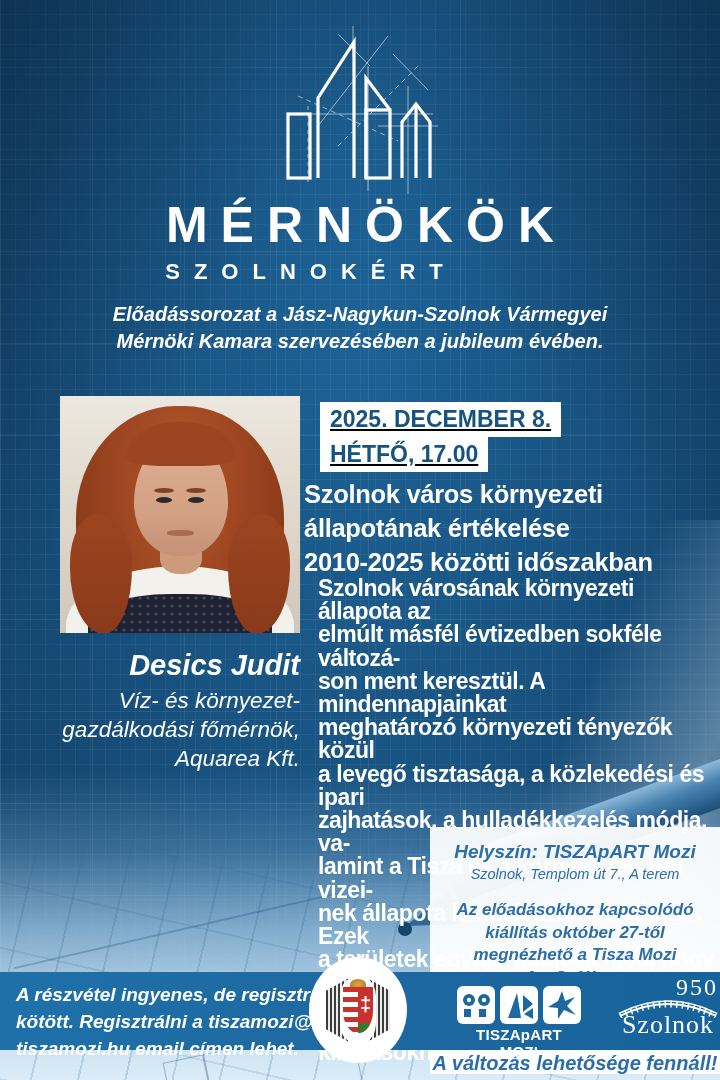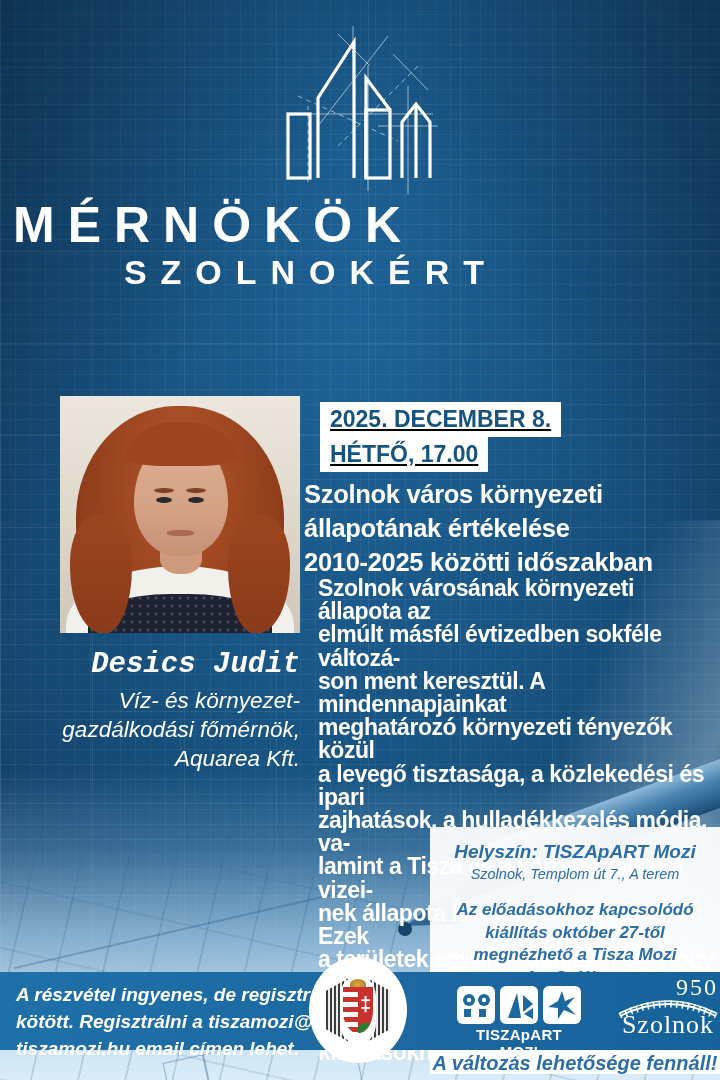--- a/index.html
+++ b/index.html
@@ -36,24 +36,24 @@
   .pencil-body{left:452px;top:858px;width:300px;height:46px;border-radius:6px;
     background:linear-gradient(180deg,#8db8d8 0%,#4b84b0 40%,#295f8c 80%,#1d4c74 100%);
     transform:rotate(-20deg);transform-origin:left center;}
   .pencil-tip{left:404px;top:900px;width:0;height:0;
     border-right:52px solid #2e6694;border-top:17px solid transparent;border-bottom:17px solid transparent;
     transform:rotate(-20deg);}
   .pencil-point{left:398px;top:922px;width:14px;height:14px;border-radius:50%;background:#16436b;}
 
   
   .logo-svg{left:278px;top:26px;}
-  .brand-title{left:0;top:199px;width:720px;text-align:left;color:#fff;
+  .brand-title{left:0;top:199px;width:720px;text-align:center;color:#fff;
     font-size:50px;font-weight:bold;letter-spacing:13px;text-indent:13px;line-height:52px;}
   .brand-sub{left:0;top:256px;width:608px;text-align:center;color:#fff;
-    font-size:34px;font-weight:bold;letter-spacing:14px;text-indent:14px;line-height:32px;}
+    font-size:22px;font-weight:bold;letter-spacing:14px;text-indent:14px;line-height:32px;}
   .series-lead{left:0;top:301px;width:720px;text-align:center;color:#fff;
     font-size:20px;font-weight:bold;font-style:italic;line-height:27px;white-space:pre-line;}
 
   
   .photo{left:60px;top:396px;width:240px;height:237px;overflow:hidden;
     background:linear-gradient(180deg,#ece8df 0%,#ddd6c9 55%,#cfc8ba 100%);}
   .photo *{position:absolute;}
   .hair{left:16px;top:10px;width:208px;height:268px;
     background:radial-gradient(ellipse at 50% 28%, #b2582c 0%, #9c4520 45%, #7c3216 100%);
     border-radius:48% 48% 32% 32% / 42% 42% 55% 55%;}
@@ -82,21 +82,21 @@
   
   .badge{display:table;background:#fff;color:#16537f;font-weight:bold;font-size:23px;
     padding:3px 10px 4px;line-height:28px;}
   .badges{left:320px;top:402px;text-decoration:underline;}
   .talk-title{left:304px;top:477px;color:#fff;font-weight:bold;font-size:25.5px;
     line-height:34px;letter-spacing:-0.3px;white-space:pre-line;}
   .abstract{left:318px;top:577px;width:402px;color:#fff;font-weight:bold;font-size:23px;
     line-height:23.2px;letter-spacing:-0.45px;white-space:pre-line;}
 
   .speaker{left:20px;top:648px;width:280px;text-align:right;color:#fff;}
-  .speaker-name{font-size:29px;font-weight:bold;font-style:italic;line-height:34px;font-family:Liberation Mono, monospace;}
+  .speaker-name{font-size:29px;font-weight:bold;font-style:italic;line-height:34px;}
   .speaker-role{margin-top:4px;font-size:22.5px;font-style:italic;line-height:29px;white-space:pre-line;}
 
   
   .venue-panel{left:430px;top:827px;width:290px;height:247px;background:rgba(255,255,255,0.94);}
   .venue-content{position:absolute;left:0;top:13px;width:290px;text-align:center;
     color:#2d6da8;font-style:italic;}
   .venue-heading{font-size:19px;font-weight:bold;line-height:24px;}
   .venue-address{font-size:14.5px;line-height:19px;margin-top:1px;}
   .venue-note{margin-top:15px;font-size:17px;font-weight:bold;line-height:22.5px;white-space:pre-line;}
 
@@ -178,20 +178,22 @@
       <path d="M40,152 V72 L76,16 V152"></path>
       <path d="M88,152 V52 L112,84"></path>
       <rect x="88" y="84" width="24" height="68"></rect>
       <path d="M124,152 V96 L138,78 L152,96 V152"></path>
       <line x1="138" y1="78" x2="138" y2="152"></line>
     </g>
   </svg>
 
   <div class="abs brand-title">MÉRNÖKÖK</div>
   <div class="abs brand-sub">SZOLNOKÉRT</div>
+  <div class="abs series-lead">Előadássorozat a Jász-Nagykun-Szolnok Vármegyei
+Mérnöki Kamara szervezésében a jubileum évében.</div>
 
   <div class="abs photo">
     <div class="hair"></div>
     <div class="body-shirt"></div>
     <div class="lace"></div>
     <div class="strand-l"></div>
     <div class="strand-r"></div>
     <div class="neck"></div>
     <div class="face"></div>
     <div class="fringe"></div>

